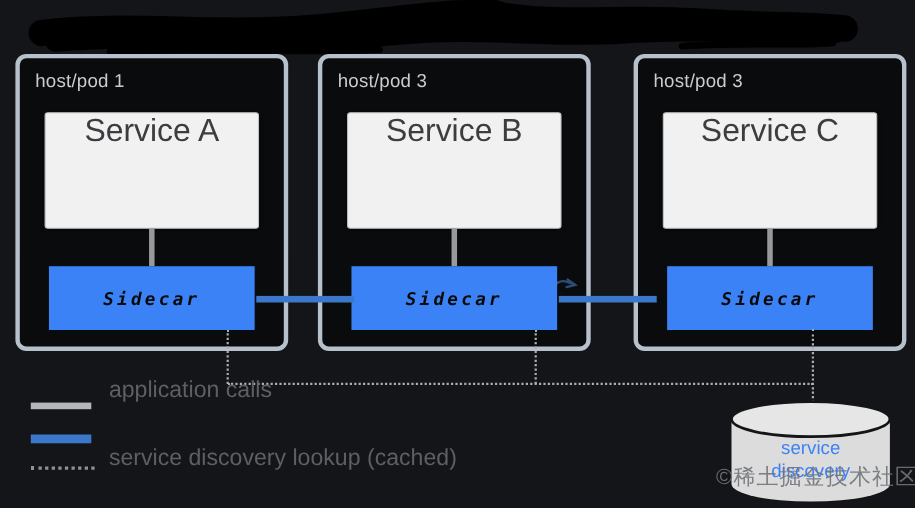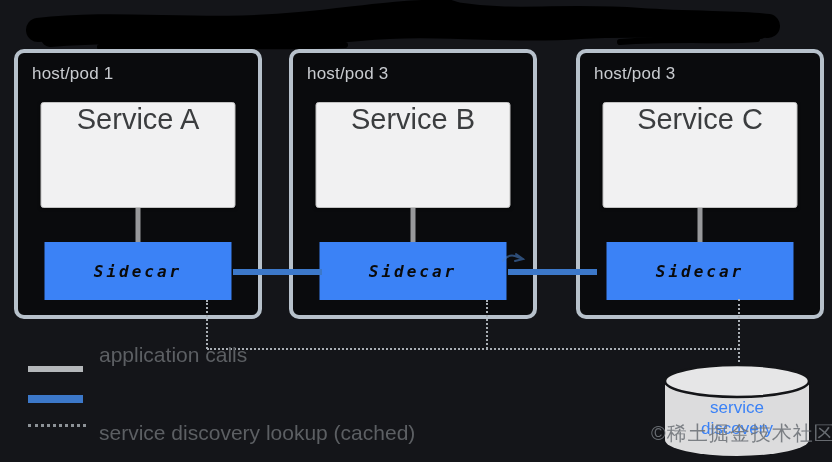--- a/index.html
+++ b/index.html
@@ -56,21 +56,21 @@
     text-align:center;color:#3b82f6;font-size:17px;line-height:21px;
   }
   
   .legend-swatch{position:absolute;left:28px;width:55px;}
   .lg-1{top:366px;height:6px;background:#b4b7ba;}
   .lg-2{top:395px;height:8px;background:#3c78c9;}
   .lg-3{top:424px;height:0;border-top:3px dotted #8d9297;width:58px;}
   .legend-label{
     position:absolute;left:99px;color:#5c5f63;font-size:21px;line-height:22px;
   }
-  .ll-1{top:344px;} .ll-2{top:394px;} .ll-3{top:422px;}
+  .ll-1{top:344px;} .ll-2{top:394px;} .ll-3{top:406px;}
   
   #watermark{
     position:absolute;left:651px;top:420px;white-space:nowrap;
     color:rgba(112,116,122,.9);font-size:20px;letter-spacing:1px;z-index:5;
   }
 </style>
 </head>
 <body>
 
 <div id="stage">

